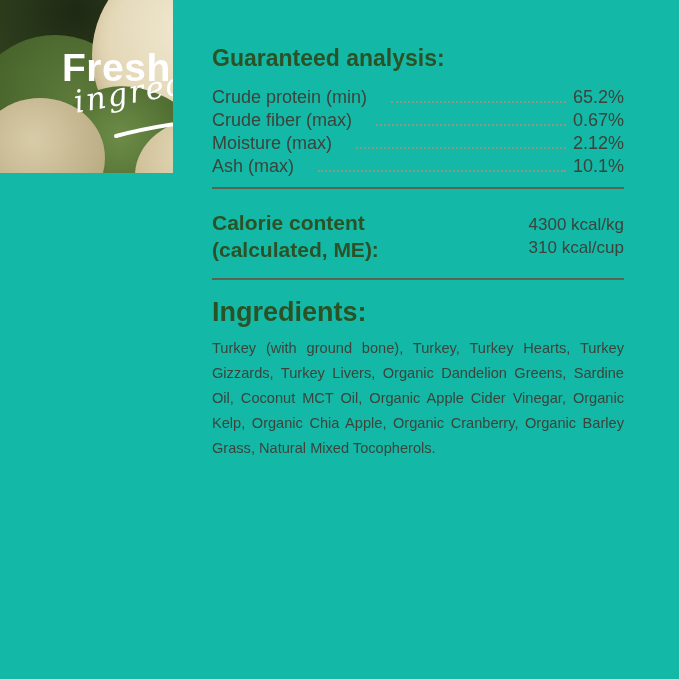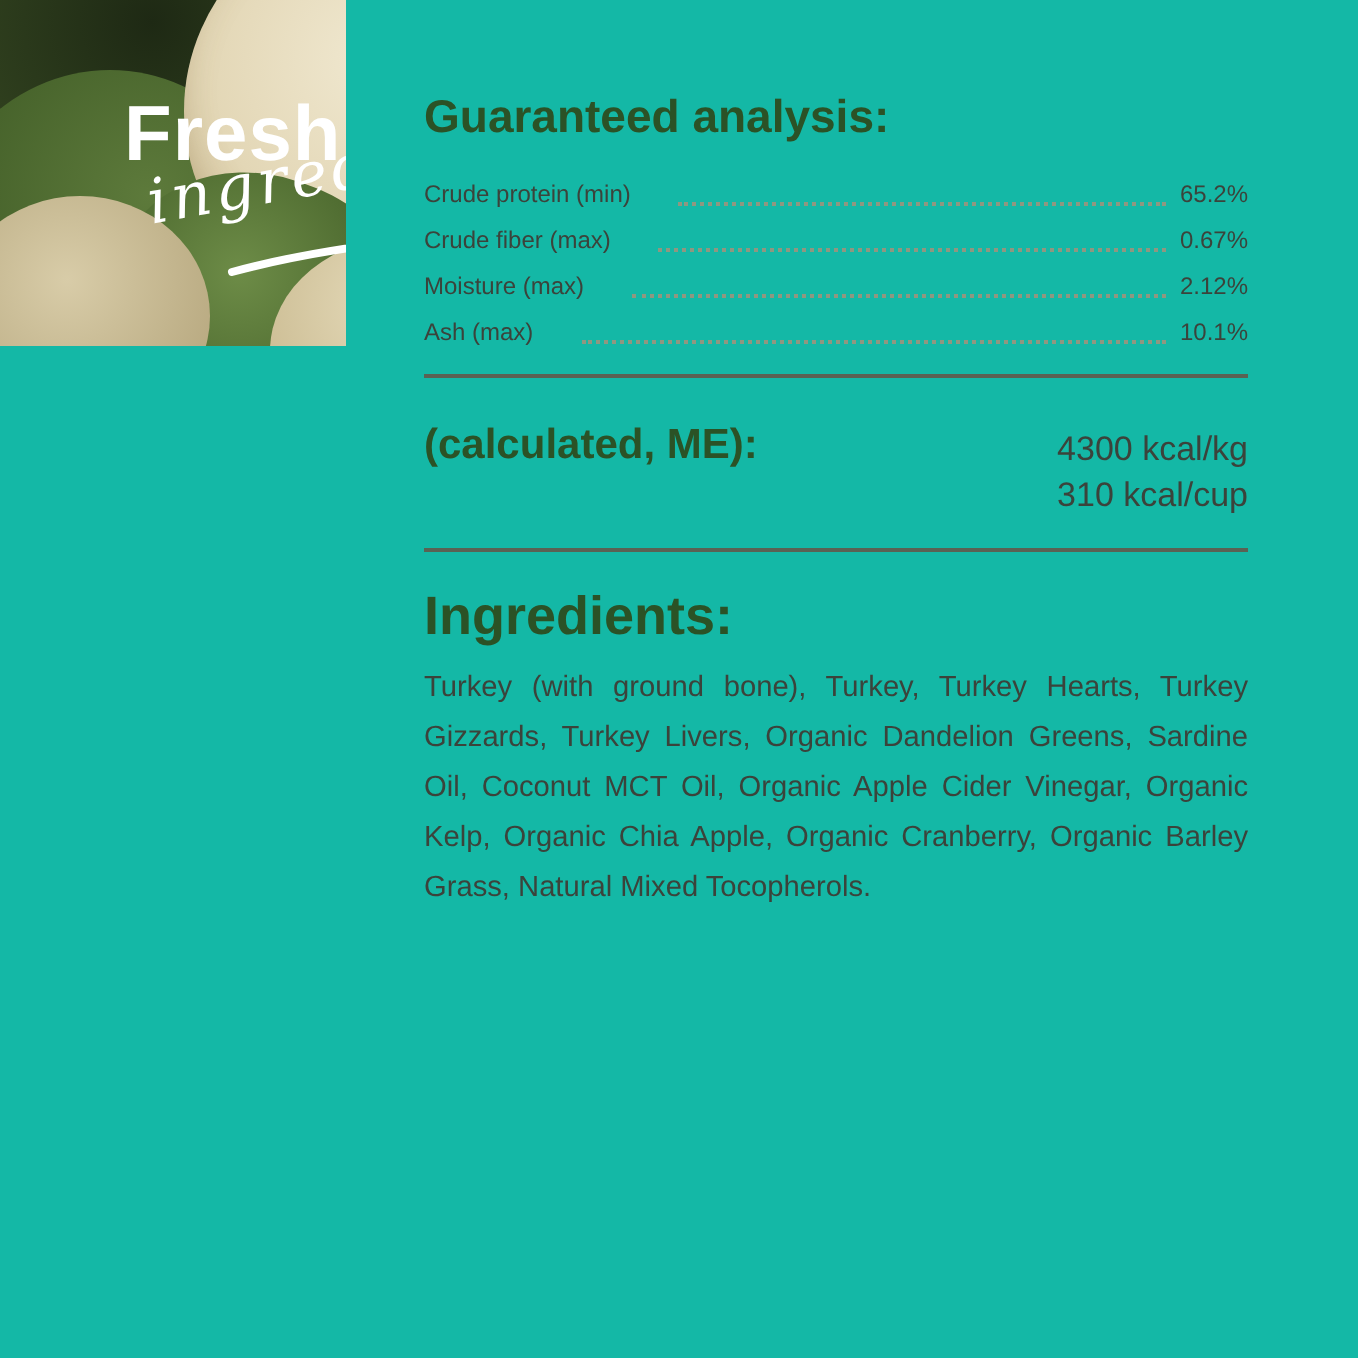--- a/index.html
+++ b/index.html
@@ -83,21 +83,21 @@
   }
   .section-heading {
     margin: 31px 0 0 0;
     font-size: 23px; line-height: 30px; font-weight: 700;
     letter-spacing: 0px;
     color: #2b5226;
   }
   .rows { margin-top: 13px; }
   .arow {
     display: flex; align-items: flex-end;
-    height: 23px; font-size: 12px; line-height: 23px;
+    height: 23px; font-size: 18px; line-height: 23px;
   }
   .arow .lbl { white-space: nowrap; }
   .arow .dots {
     flex: 1 1 auto; height: 0;
     border-bottom: 2px dotted #8f9780;
     margin: 0 7px 6px 24px;
   }
   .arow .val { white-space: nowrap; }
 
   .divider {
@@ -194,20 +194,21 @@
         <span class="lbl">Ash (max)</span>
         <span class="dots"></span>
         <span class="val">10.1%</span>
       </div>
     </div>
 
     <hr class="divider">
 
     <div class="calorie">
       <div class="calorie-heading">
+        <div>Calorie content</div>
         <div>(calculated, ME):</div>
       </div>
       <div class="calorie-values">
         <div>4300 kcal/kg</div>
         <div>310 kcal/cup</div>
       </div>
     </div>
 
     <hr class="divider second">
 

